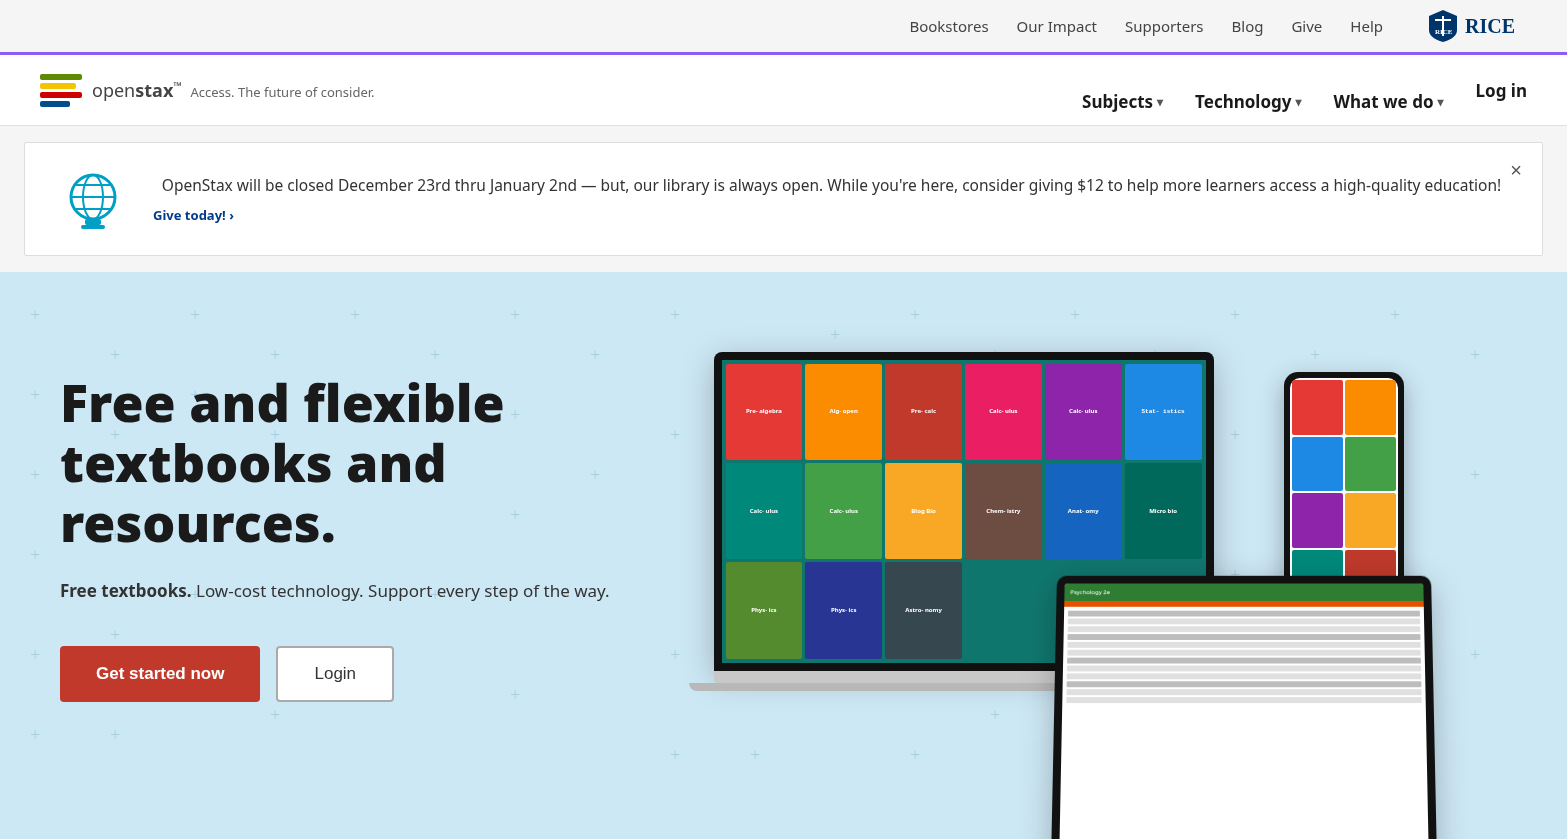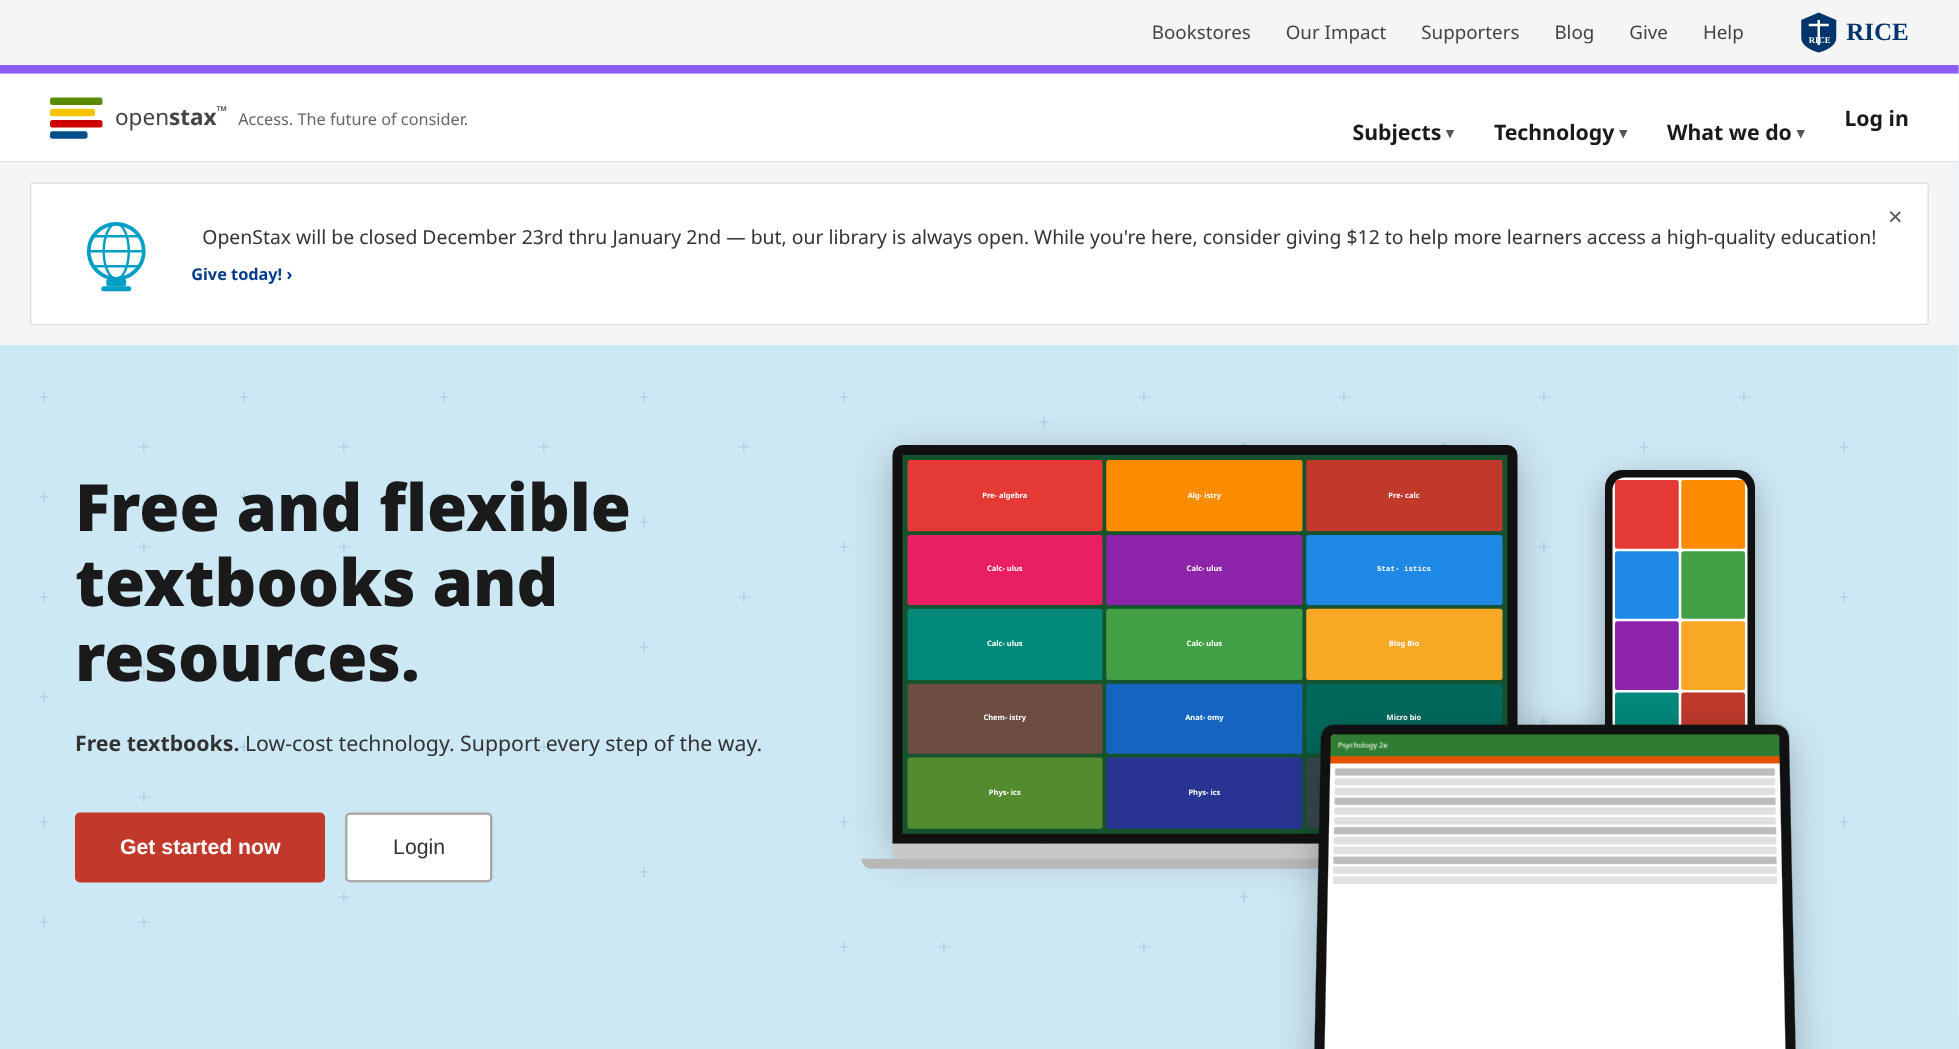--- a/index.html
+++ b/index.html
@@ -4,23 +4,23 @@
   <style>
     * { margin: 0; padding: 0; box-sizing: border-box; }
     body { font-family: 'Noto Sans', Arial, sans-serif; background: #f5f5f5; width: 1567px; overflow-x: hidden; }
 
     
     .top-nav {
       background: #f5f5f5;
       display: flex;
       justify-content: flex-end;
       align-items: center;
-      padding: 8px 40px;
+      padding: 8px 52px;
       gap: 28px;
-      border-bottom: 7px solid #8b5cf6;
+      border-bottom: 3px solid #8b5cf6;
     }
     .top-nav a {
       text-decoration: none;
       color: #444;
       font-size: 15px;
     }
     .rice-logo {
       display: flex;
       align-items: center;
       gap: 6px;
@@ -238,25 +238,25 @@
       top: 20px;
       width: 500px;
     }
     .laptop-screen {
       background: #111;
       border-radius: 8px 8px 0 0;
       padding: 8px;
       box-shadow: 0 8px 32px rgba(0,0,0,0.25);
     }
     .laptop-screen-inner {
-      background: #14532d;
+      background: #0f766e;
       width: 100%;
       aspect-ratio: 16/10;
       display: grid;
-      grid-template-columns: repeat(3, 1fr);
+      grid-template-columns: repeat(6, 1fr);
       gap: 3px;
       padding: 4px;
     }
     .book-tile {
       border-radius: 2px;
       display: flex;
       align-items: center;
       justify-content: center;
       font-size: 6px;
       font-weight: bold;
@@ -526,21 +526,21 @@
 
   <div class="hero-right">
     <div class="devices-container">
 
       <div class="laptop">
         <div class="laptop-screen">
           <div class="laptop-screen-inner" id="book-grid">
               <div class="book-tile" style="background: rgb(229, 57, 53);">Pre-
 algebra</div>
               <div class="book-tile" style="background: rgb(251, 140, 0);">Alg-
-istry</div>
+open</div>
               <div class="book-tile" style="background: rgb(192, 57, 43);">Pre-
 calc</div>
               <div class="book-tile" style="background: rgb(233, 30, 99);">Calc-
 ulus</div>
               <div class="book-tile" style="background: rgb(142, 36, 170);">Calc-
 ulus</div>
               <div class="book-tile" style="background: rgb(30, 136, 229); font-family: Liberation Mono, monospace;">Stat-
 istics</div>
               <div class="book-tile" style="background: rgb(0, 137, 123);">Calc-
 ulus</div>

